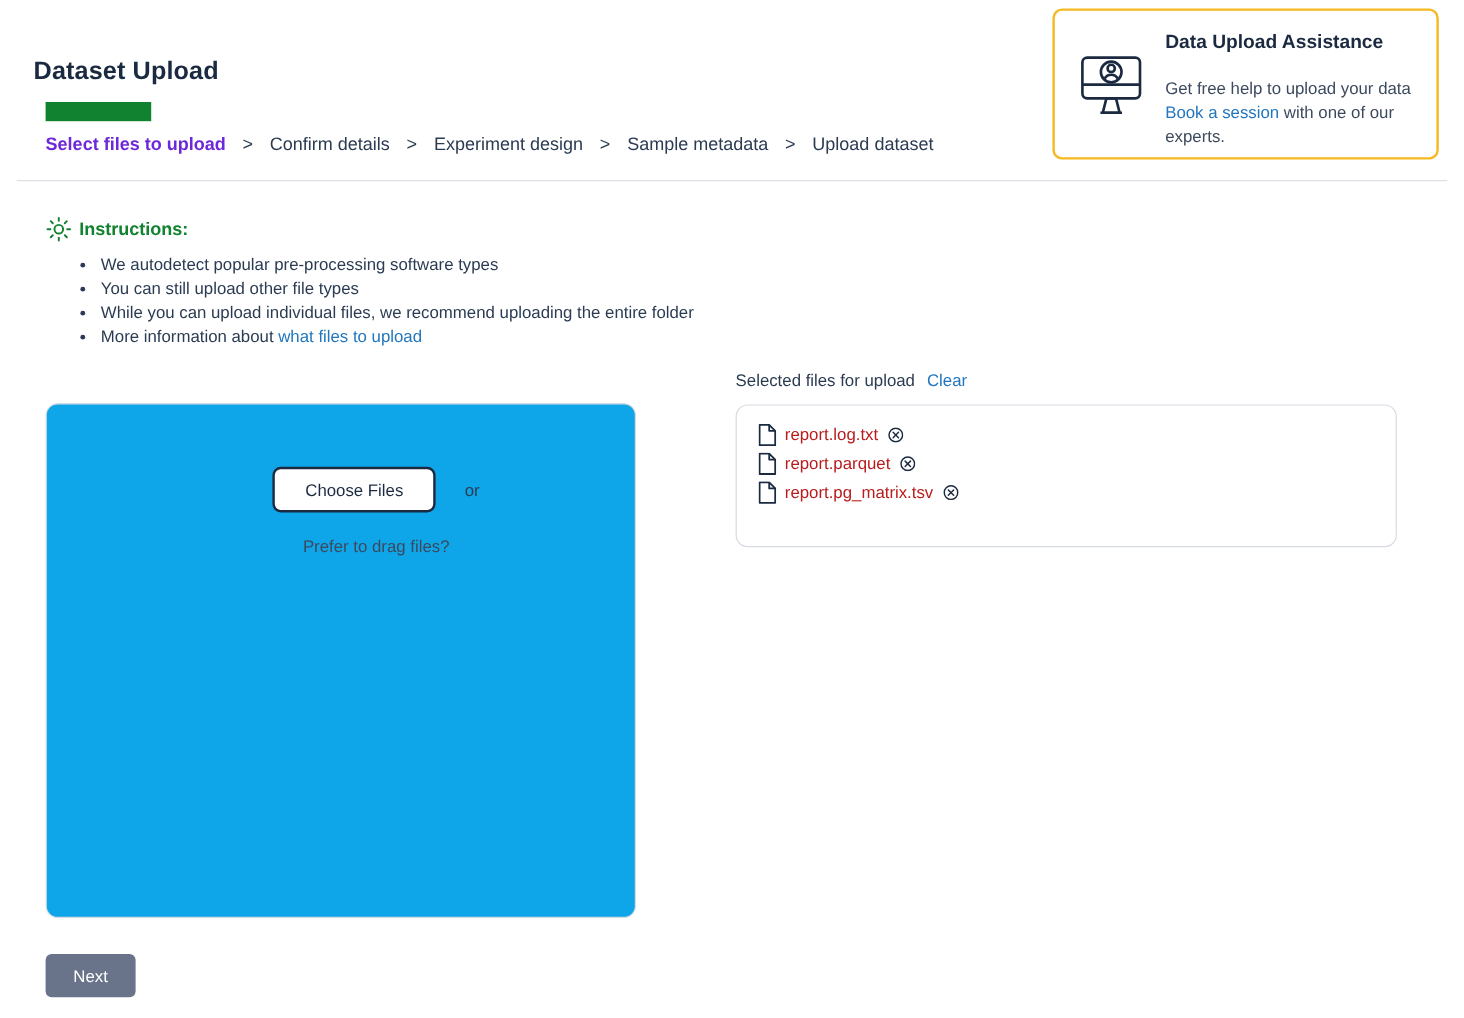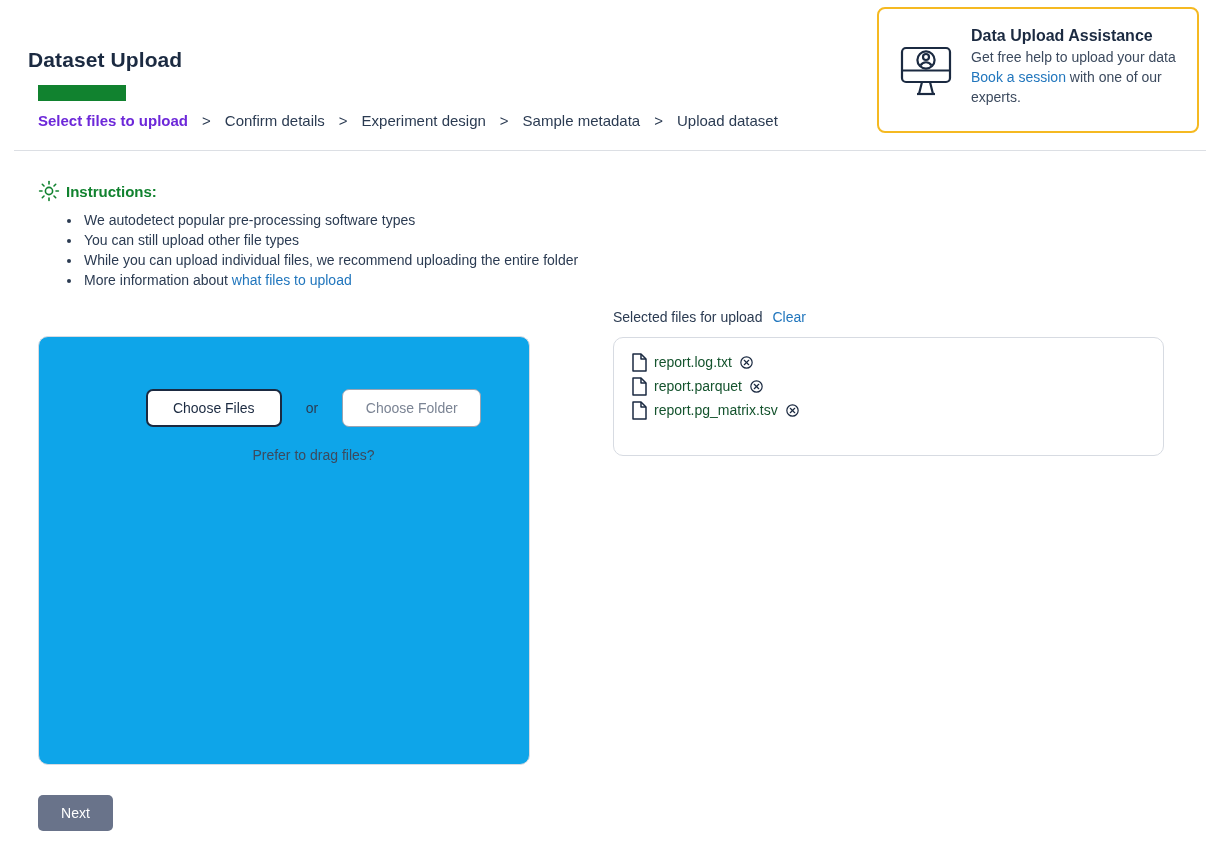--- a/index.html
+++ b/index.html
@@ -80,21 +80,21 @@
     display: flex;
     align-items: center;
     justify-content: center;
     padding-top: 2px;
   }
   .assist-body { flex: 1 1 auto; padding-top: 8px; }
   .assist-title {
     font-size: 16px;
     font-weight: bold;
     color: #1b2a41;
-    margin-bottom: 2px;
+    margin-bottom: 18px;
   }
   .assist-text {
     font-size: 14px;
     line-height: 20px;
     color: #3c4a5e;
   }
   .assist-link {
     color: #2176bd;
     text-decoration: none;
     cursor: pointer;
@@ -219,21 +219,21 @@
     background: #ffffff;
     padding: 12px 0 0 18px;
   }
   .file-row {
     display: flex;
     align-items: center;
     gap: 7px;
     height: 24px;
     margin-bottom: 0px;
   }
-  .file-name { font-size: 14px; color: #14532d; }
+  .file-name { font-size: 14px; color: #b91c1c; }
   .remove-btn {
     background: none;
     border: 0;
     padding: 0;
     margin: 0 0 0 1px;
     cursor: pointer;
     line-height: 0;
     display: flex;
     align-items: center;
   }
@@ -318,21 +318,20 @@
     <li>We autodetect popular pre-processing software types</li>
     <li>You can still upload other file types</li>
     <li>While you can upload individual files, we recommend uploading the entire folder</li>
     <li><span>More information about </span><a class="inline-link">what files to upload</a></li>
   </ul>
 
   <div class="upload-panel">
     <div class="choose-row">
       <button class="btn-choose-files">Choose Files</button>
       <span class="or-label">or</span>
-      <button class="btn-choose-folder">Choose Folder</button>
     </div>
 
     <div class="prefer-drag">Prefer to drag files?</div>
 
   </div>
 
   <div class="selected-head">
     <span class="selected-label">Selected files for upload</span>
     <a class="clear-link">Clear</a>
   </div>

